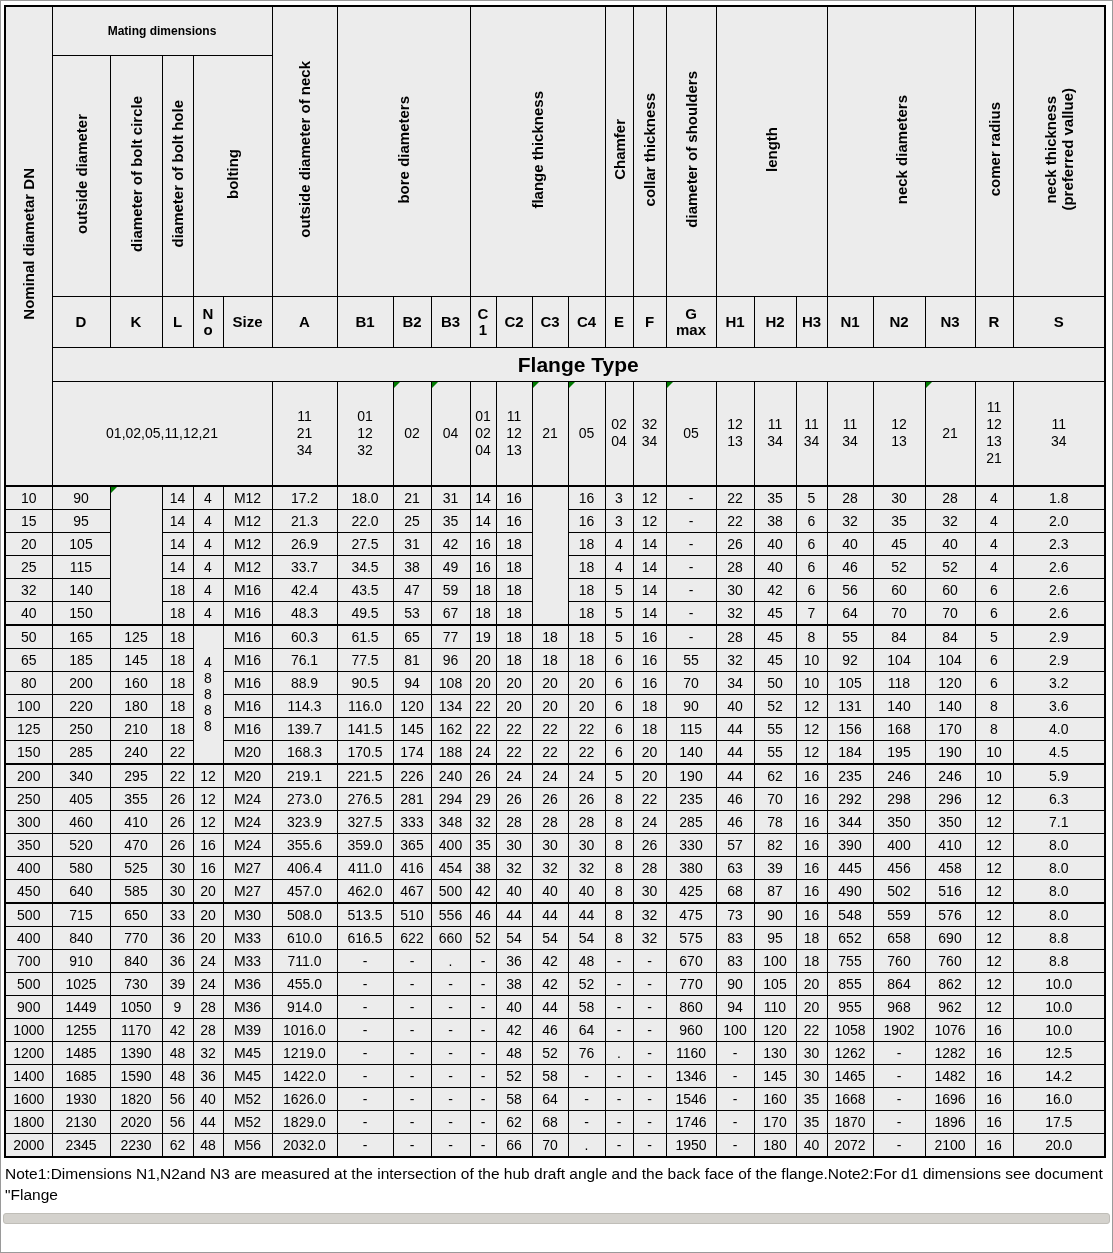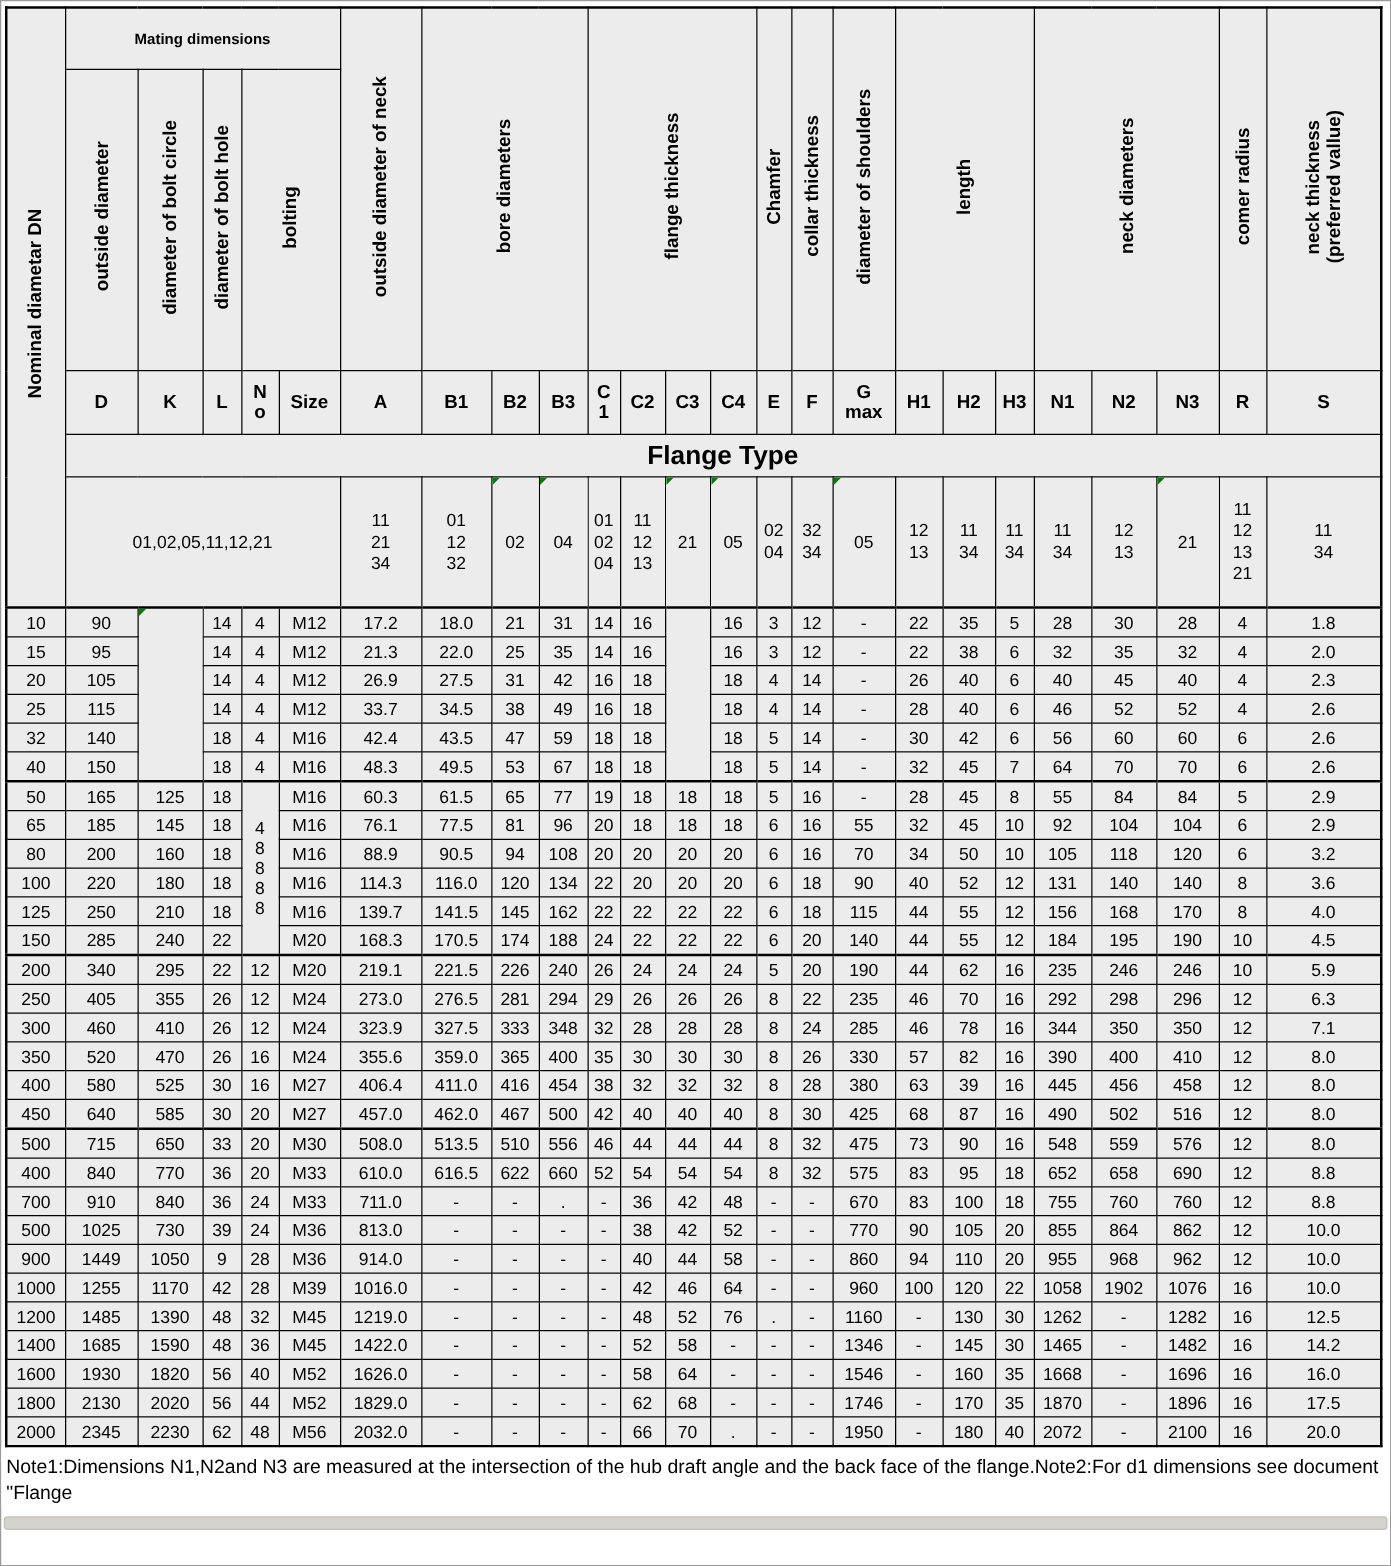--- a/index.html
+++ b/index.html
@@ -709,21 +709,21 @@
             <td>12</td>
             <td>8.8</td>
           </tr>
           <tr>
             <td>500</td>
             <td>1025</td>
             <td>730</td>
             <td>39</td>
             <td>24</td>
             <td>M36</td>
-            <td>813.0</td>
+            <td>455.0</td>
             <td>-</td>
             <td>-</td>
             <td>-</td>
             <td>-</td>
             <td>38</td>
             <td>42</td>
             <td>52</td>
             <td>-</td>
             <td>-</td>
             <td>770</td>

